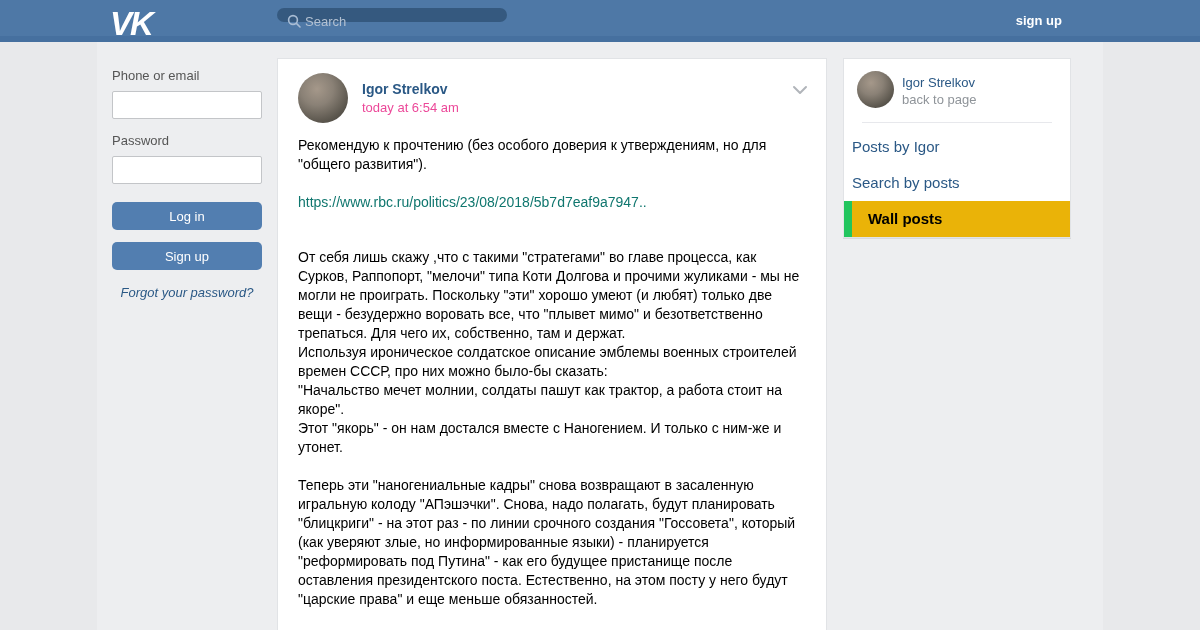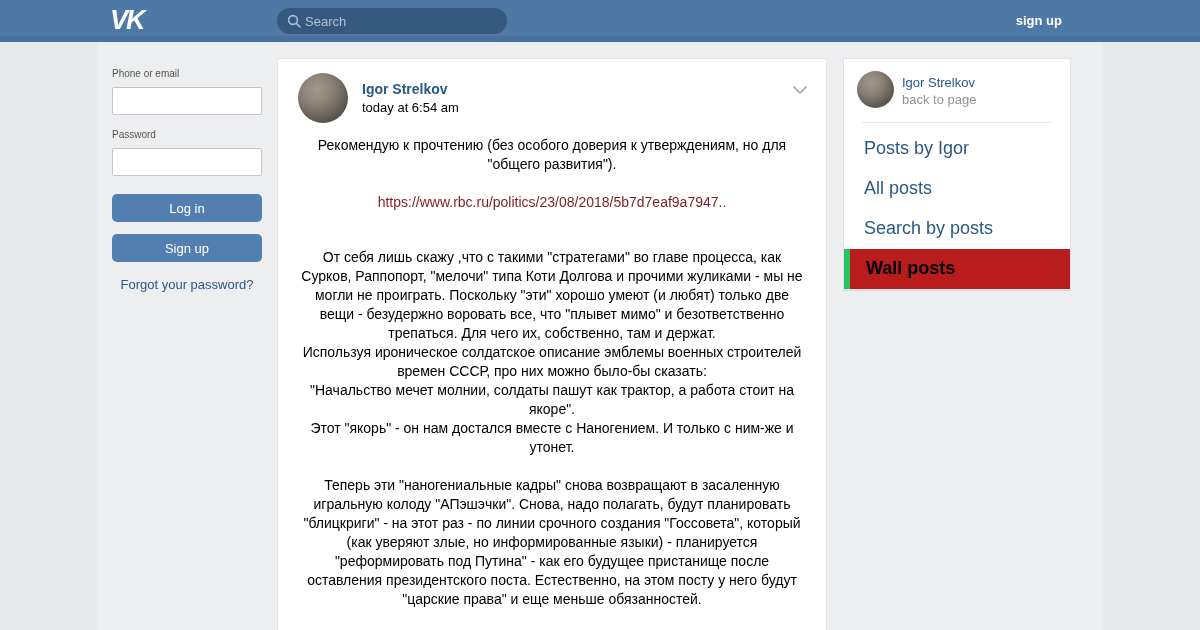--- a/index.html
+++ b/index.html
@@ -18,98 +18,98 @@
     position: absolute; left: 0; top: 0; width: 1200px; height: 42px;
     background: #4e78a6;
     border-bottom: 0;
   }
   .topbar::after {
     content: ""; position: absolute; left: 0; bottom: 0; width: 100%; height: 6px;
     background: #46709f;
   }
   .vk-logo {
     position: absolute; left: 110px; top: 5px;
-    color: #ffffff; font-size: 27px; font-weight: 800; letter-spacing: -2px;
+    color: #ffffff; font-size: 33px; font-weight: 800; letter-spacing: -2px;
     font-style: italic; cursor: pointer; z-index: 2;
   }
   .search-wrap {
-    position: absolute; left: 277px; top: 8px; width: 230px; height: 26px;
+    position: absolute; left: 277px; top: 8px; width: 230px; height: 14px;
     background: #35597f; border-radius: 13px; z-index: 2;
   }
   .search-wrap svg { position: absolute; left: 10px; top: 6px; }
   .search-input {
     position: absolute; left: 28px; top: 0; width: 196px; height: 26px;
     background: transparent; border: none; outline: none;
     color: #ffffff; font-size: 13px; font-family: "Liberation Sans", sans-serif;
   }
   .search-input::placeholder { color: #b3c1d2; opacity: 1; }
   .signup-top {
     position: absolute; right: 138px; top: 13px;
     color: #ffffff; font-size: 13px; font-weight: bold; cursor: pointer; z-index: 2;
   }
   
   .login-form { position: absolute; left: 112px; top: 68px; width: 150px; }
-  .login-label { color: #555555; font-size: 10px; margin-bottom: 8px; }
+  .login-label { color: #555555; font-size: 13px; margin-bottom: 8px; }
   .login-input {
     width: 150px; height: 28px; background: #ffffff;
     border: 1px solid #c3c5c8; border-radius: 2px; margin-bottom: 14px;
     font-size: 13px; padding: 0 6px; outline: none;
     font-family: "Liberation Sans", sans-serif;
   }
   .login-btn {
     display: block; width: 150px; height: 28px; margin-top: 4px; margin-bottom: 12px;
     background: #527eb0; color: #ffffff; border: none; border-radius: 5px;
     font-size: 13px; cursor: pointer; font-family: "Liberation Sans", sans-serif;
   }
   .forgot-link {
     display: block; text-align: center; margin-top: 15px;
-    color: #2a5885; font-size: 13px; text-decoration: none; cursor: pointer;
+    color: #2a5885; font-size: 13px; text-decoration: none; cursor: pointer; font-style: italic;
   }
   
   .card {
     position: absolute; background: #ffffff;
     border: 1px solid #e1e3e6; box-shadow: 0 1px 0 0 #d7d9dc;
   }
   .post-card { left: 277px; top: 58px; width: 550px; height: 700px; }
   .side-card { left: 843px; top: 58px; width: 228px; }
   
   .post-header { position: relative; height: 64px; padding: 14px 20px 0; }
   .avatar {
     border-radius: 50%;
     background: radial-gradient(circle at 38% 32%, #a5988a 0%, #8a8176 35%, #5d584f 70%, #3b3833 100%);
     cursor: pointer;
   }
   .post-avatar { position: absolute; left: 20px; top: 14px; width: 50px; height: 50px; }
   .post-author {
     position: absolute; left: 84px; top: 22px;
     color: #2a5885; font-size: 14px; font-weight: bold; text-decoration: none; cursor: pointer;
   }
-  .post-date { position: absolute; left: 84px; top: 41px; color: #000000; font-size: 13px; }
+  .post-date { position: absolute; left: 84px; top: 41px; color: #ec4899; font-size: 13px; }
   .post-menu-icon { position: absolute; right: 18px; top: 26px; cursor: pointer; }
   .post-text { margin: 13px 20px 0; color: #000000; font-size: 14px; line-height: 19px; }
-  .post-text p { margin: 0 0 19px; white-space: pre-line; text-align: center; }
+  .post-text p { margin: 0 0 19px; white-space: pre-line; }
   .post-text p.tight { margin-bottom: 0; margin-top: 36px; }
-  .post-link { color: #7f1d1d; text-decoration: none; cursor: pointer; }
+  .post-link { color: #0f766e; text-decoration: none; cursor: pointer; }
   
   .profile-head { position: relative; height: 63px; padding: 13px 18px 0; }
   .side-avatar { position: absolute; left: 13px; top: 12px; width: 37px; height: 37px; }
   .side-author {
     position: absolute; left: 58px; top: 16px;
     color: #2a5885; font-size: 13px; text-decoration: none; cursor: pointer;
   }
   .side-back { position: absolute; left: 58px; top: 33px; color: #8f9499; font-size: 13px; cursor: pointer; text-align: right; }
   .side-divider { border: none; border-top: 1px solid #e7e8ec; margin: 0 18px; }
   .side-menu { padding: 6px 0 0; }
   .menu-item {
-    padding: 9px 20px 10px; color: #2a5885; font-size: 18px; cursor: pointer;
+    padding: 9px 8px 10px; color: #2a5885; font-size: 15px; cursor: pointer;
   }
   .menu-item.selected {
     color: #000000; font-weight: bold;
-    border-left: 6px solid #22c55e; padding-left: 16px;
-    background: #b91c1c;
+    border-left: 8px solid #22c55e; padding-left: 16px;
+    background: #eab308;
   }
 </style>
 </head>
 <body>
 
 <div class="content-bg"></div>
 
 <div class="topbar">
   <div class="vk-logo">VK</div>
   <div class="search-wrap">
@@ -155,17 +155,16 @@
 
 <div class="card side-card">
   <div class="profile-head">
     <div class="avatar side-avatar"></div>
     <a class="side-author">Igor Strelkov</a>
     <div class="side-back">back to page</div>
   </div>
   <hr class="side-divider">
   <div class="side-menu">
     <div class="menu-item">Posts by Igor</div>
-    <div class="menu-item">All posts</div>
     <div class="menu-item">Search by posts</div>
     <div class="menu-item selected">Wall posts</div>
   </div>
 </div>
 
 </body></html>

